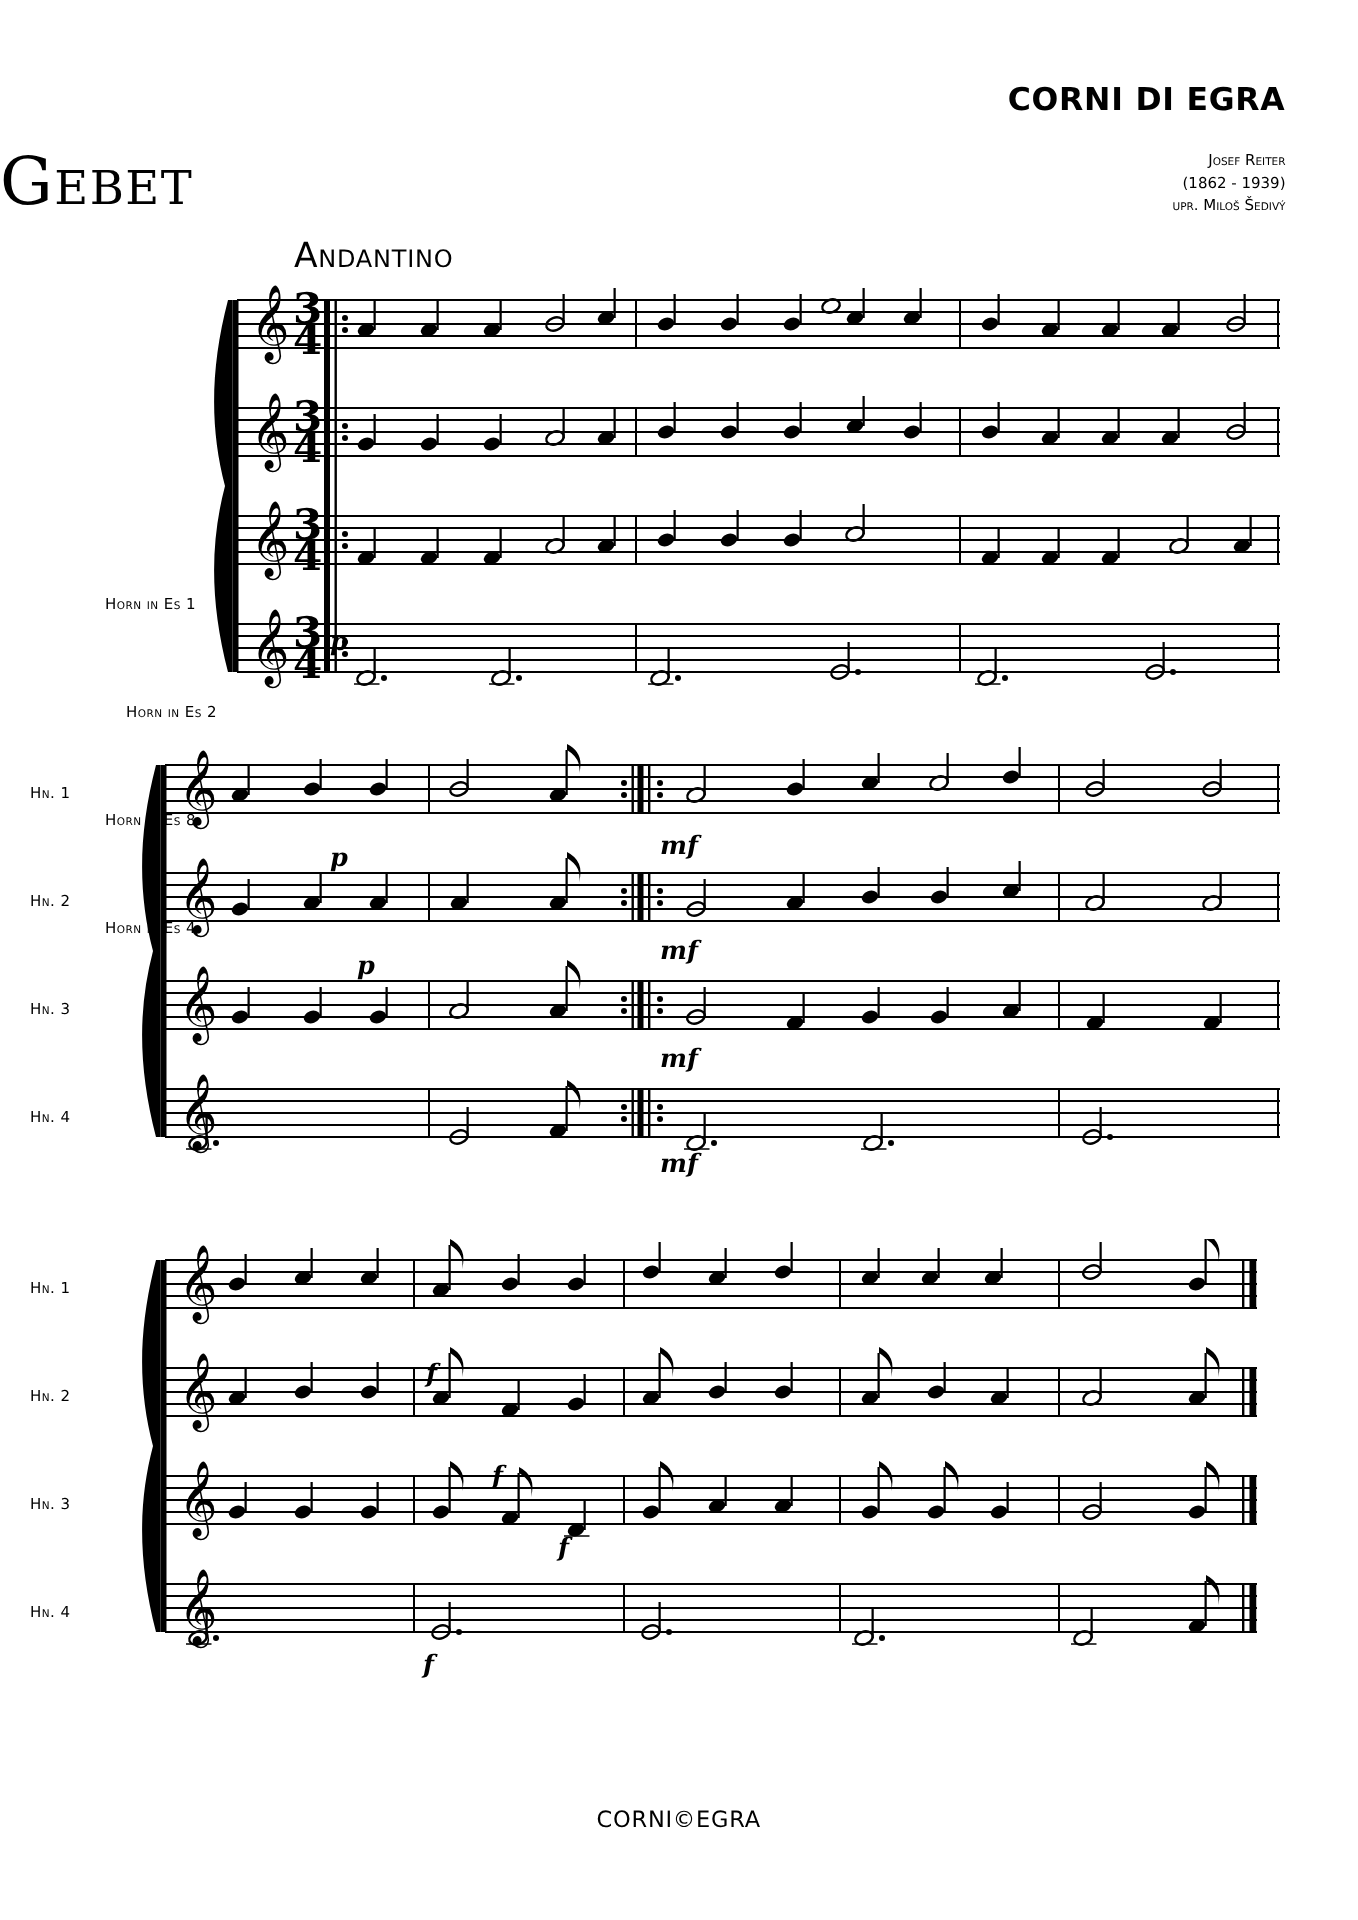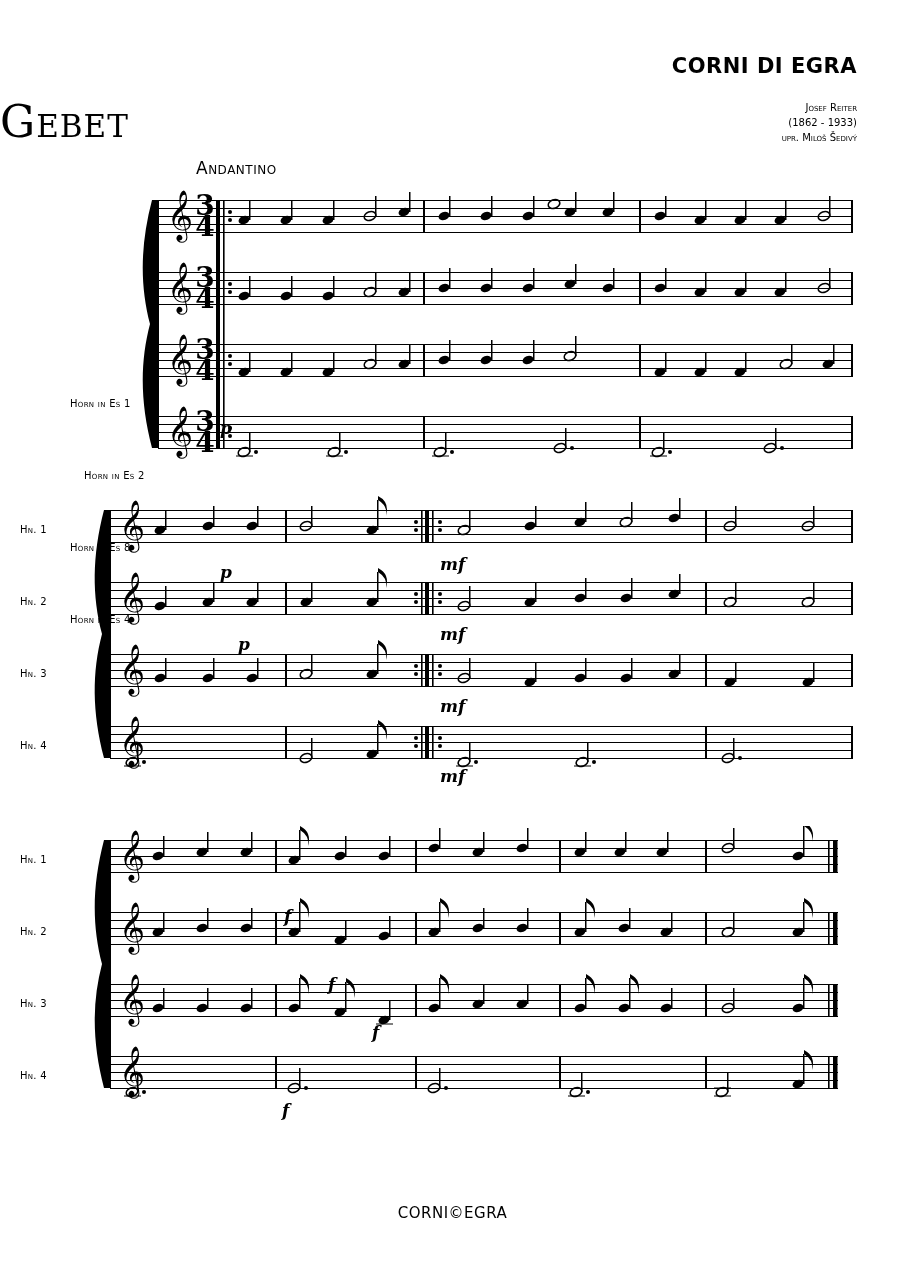--- a/index.html
+++ b/index.html
@@ -56,21 +56,21 @@
     font-size: 10px;
     font-variant: small-caps;
     line-height: 1.5;
     white-space: nowrap;
   }
   .tempo-mark {
     position: absolute;
     left: 196px;
     top: 158px;
     font-family: "DejaVu Sans", sans-serif;
-    font-size: 17px;
+    font-size: 23px;
     font-variant: small-caps;
     letter-spacing: 0.5px;
   }
 
   .footer {
     position: absolute;
     left: 0; right: 0;
     bottom: 58px;
     text-align: center;
     font-family: "DejaVu Sans", sans-serif;
@@ -112,21 +112,21 @@
 </head>
 <body>
 
 <div class="page">
 
   <div class="ensemble-label">CORNI DI EGRA</div>
   <div class="work-title">Gebet</div>
 
   <div class="composer-block">
     <div>Josef Reiter</div>
-    <div>(1862 - 1933)</div>
+    <div>(1862 - 1939)</div>
     <div>upr. Miloš Šedivý</div>
   </div>
 
   <div class="tempo-mark">Andantino</div>
 
   <div class="system" id="system-1">
 
     <div class="instr-label" style="left:70px; top:212px; width:100px;">Horn in Es 1</div>
     <div class="instr-label" style="left:84px; top:284px; width:100px;">Horn in Es 2</div>
     <div class="instr-label" style="left:70px; top:356px; width:100px;">Horn in Es 8</div>

